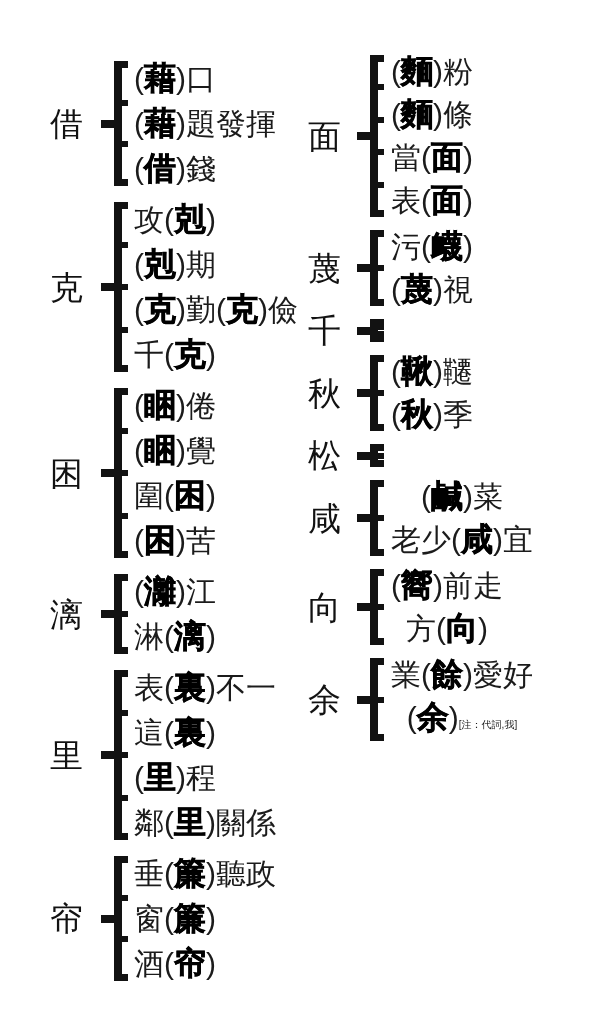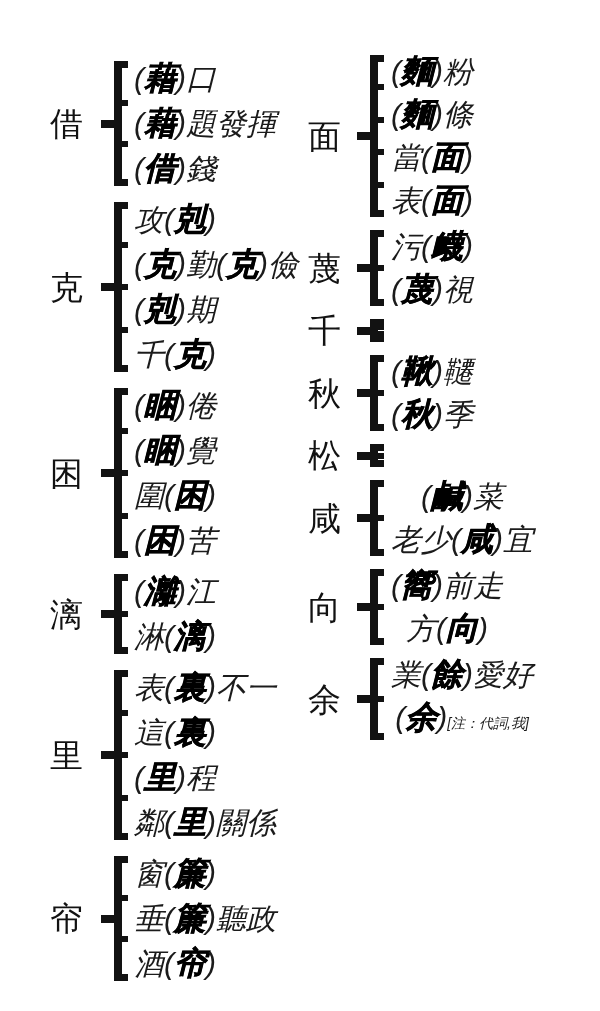--- a/index.html
+++ b/index.html
@@ -27,32 +27,32 @@
   .bracket .serif-top{top:0;}
   .bracket .serif-bottom{bottom:0;}
   .bracket .left-tick{
     position:absolute;right:100%;top:50%;margin-top:-4px;
     width:13px;height:8px;background:#121212;
   }
   .bracket .tick{
     position:absolute;left:100%;margin-top:-3px;
     width:6px;height:6px;background:#121212;
   }
-  .items{display:flex;flex-direction:column;margin-left:12px;font-style:italic;}
+  .items{display:flex;flex-direction:column;margin-left:12px;}
   #right-column .items{margin-left:13px;text-align:center;}
   .usage{
     font-size:30px;line-height:44px;white-space:nowrap;
     color:#1b1b1b;
   }
   #right-column .usage{line-height:43px;}
   .bold-char{
     font-weight:900;font-size:32px;color:#000;
     -webkit-text-stroke:0.6px #000;
   }
-  .note{font-size:14px;color:#1b1b1b;letter-spacing:0;}
+  .note{font-size:10px;color:#1b1b1b;letter-spacing:0;}
 </style>
 </head>
 <body>
 
 <div id="left-column" class="column">
     <div class="entry">
       <div class="key">借</div>
       <div class="bracket">
         <div class="serif-top"></div>
         <div class="serif-bottom"></div>
@@ -71,22 +71,22 @@
       <div class="bracket">
         <div class="serif-top"></div>
         <div class="serif-bottom"></div>
         <div class="left-tick"></div>
         <div class="tick" style="top: 25%;"></div>
         <div class="tick" style="top: 50%;"></div>
         <div class="tick" style="top: 75%;"></div>
       </div>
       <div class="items">
         <div class="usage"><span>攻(</span><span class="bold-char">剋</span><span>)</span></div>
+        <div class="usage"><span>(</span><span class="bold-char">剋</span><span>)期</span></div>
         <div class="usage"><span>(</span><span class="bold-char">克</span><span>)勤(</span><span class="bold-char">克</span><span>)儉</span></div>
-        <div class="usage"><span>(</span><span class="bold-char">剋</span><span>)期</span></div>
         <div class="usage"><span>千(</span><span class="bold-char">克</span><span>)</span></div>
       </div>
     </div>
     <div class="entry">
       <div class="key">困</div>
       <div class="bracket">
         <div class="serif-top"></div>
         <div class="serif-bottom"></div>
         <div class="left-tick"></div>
         <div class="tick" style="top: 25%;"></div>
@@ -133,22 +133,22 @@
     <div class="entry">
       <div class="key">帘</div>
       <div class="bracket">
         <div class="serif-top"></div>
         <div class="serif-bottom"></div>
         <div class="left-tick"></div>
         <div class="tick" style="top: 33.3333%;"></div>
         <div class="tick" style="top: 66.6667%;"></div>
       </div>
       <div class="items">
+        <div class="usage"><span>垂(</span><span class="bold-char">簾</span><span>)聽政</span></div>
         <div class="usage"><span>窗(</span><span class="bold-char">簾</span><span>)</span></div>
-        <div class="usage"><span>垂(</span><span class="bold-char">簾</span><span>)聽政</span></div>
         <div class="usage"><span>酒(</span><span class="bold-char">帘</span><span>)</span></div>
       </div>
     </div>
   </div>
 <div id="right-column" class="column">
     <div class="entry">
       <div class="key">面</div>
       <div class="bracket">
         <div class="serif-top"></div>
         <div class="serif-bottom"></div>

